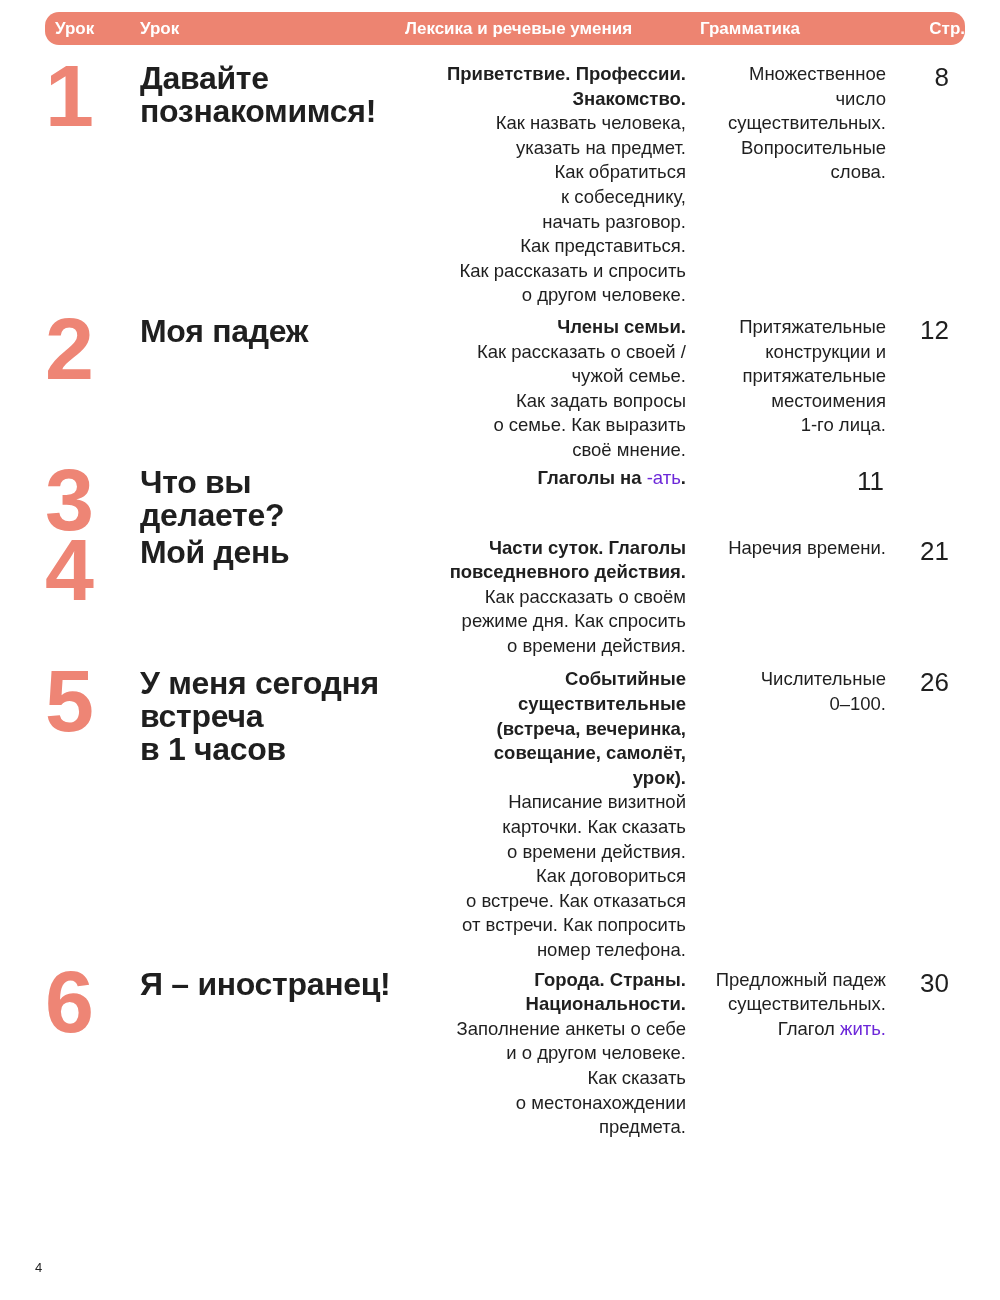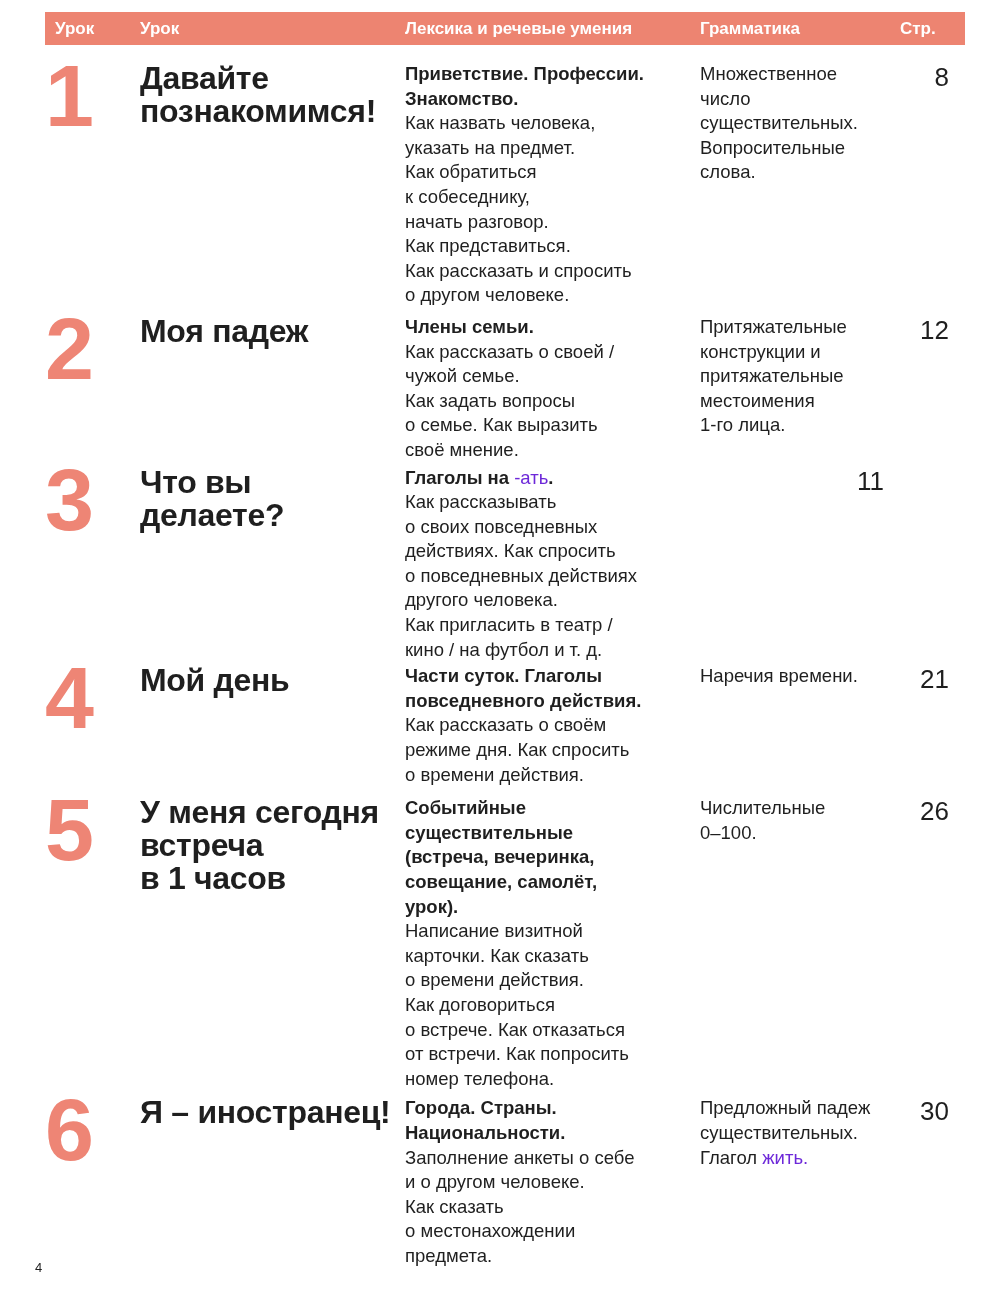--- a/index.html
+++ b/index.html
@@ -18,23 +18,24 @@
     grid-template-columns:95px 265px 295px 200px 65px;
   }
 
   .toc-header {
     background:#ED8471;
     color:#ffffff;
     font-weight:bold;
     font-size:17px;
     height:33px;
     align-items:center;
+    border-radius:14px;
   }
   .toc-header .c1 { padding-left:10px; }
-  .col-right { padding-right:16px; }
+  .col-right { text-align:right; }
 
   .row { margin-top:0; }
   .row.first { margin-top:17px; }
   .row.r1 { margin-bottom:7px; }
   .row.r2 { margin-bottom:3px; }
   .row.r3 { margin-bottom:2px; }
   .row.r4 { margin-bottom:9px; }
   .row.r5 { margin-bottom:5px; }
 
   .num {
@@ -49,20 +50,21 @@
     font-size:32px;
     line-height:33px;
     letter-spacing:-0.3px;
     white-space:pre-line;
     padding-right:10px;
   }
   .lexis, .grammar {
     font-size:18.5px;
     line-height:24.6px;
     padding-right:14px;
+    text-align:right;
   }
   .pre { white-space:pre-line; }
   .lead { font-weight:bold; }
   .accent { color:#6d28d9; font-weight:normal; }
   .pagecol {
     text-align:right;
     padding-right:16px;
     font-size:26px;
     line-height:30px;
   }
@@ -119,27 +121,21 @@
 конструкции и
 притяжательные
 местоимения
 1-го лица.</span><span class="accent pre"></span><span class="pre"></span></div>
     <div class="pagecol">12</div>
   </div>
 
   <div class="grid5 row r3">
     <div class="num">3</div>
     <div class="topic">Что вы делаете?</div>
-    <div class="lexis"><span class="lead pre">Глаголы на </span><span class="accent pre">-ать</span><span class="lead pre">.</span><div class="pre">Как рассказывать
-о своих повседневных
-действиях. Как спросить
-о повседневных действиях
-другого человека.
-Как пригласить в театр /
-кино / на футбол и т. д.</div></div>
+    <div class="lexis"><span class="lead pre">Глаголы на </span><span class="accent pre">-ать</span><span class="lead pre">.</span></div>
     <div class="pagecol">11</div>
   </div>
 
   <div class="grid5 row r4">
     <div class="num">4</div>
     <div class="topic">Мой день</div>
     <div class="lexis"><span class="lead pre">Части суток. Глаголы
 повседневного действия.</span><span class="accent pre"></span><span class="lead pre"></span><div class="pre">Как рассказать о своём
 режиме дня. Как спросить
 о времени действия.</div></div>

